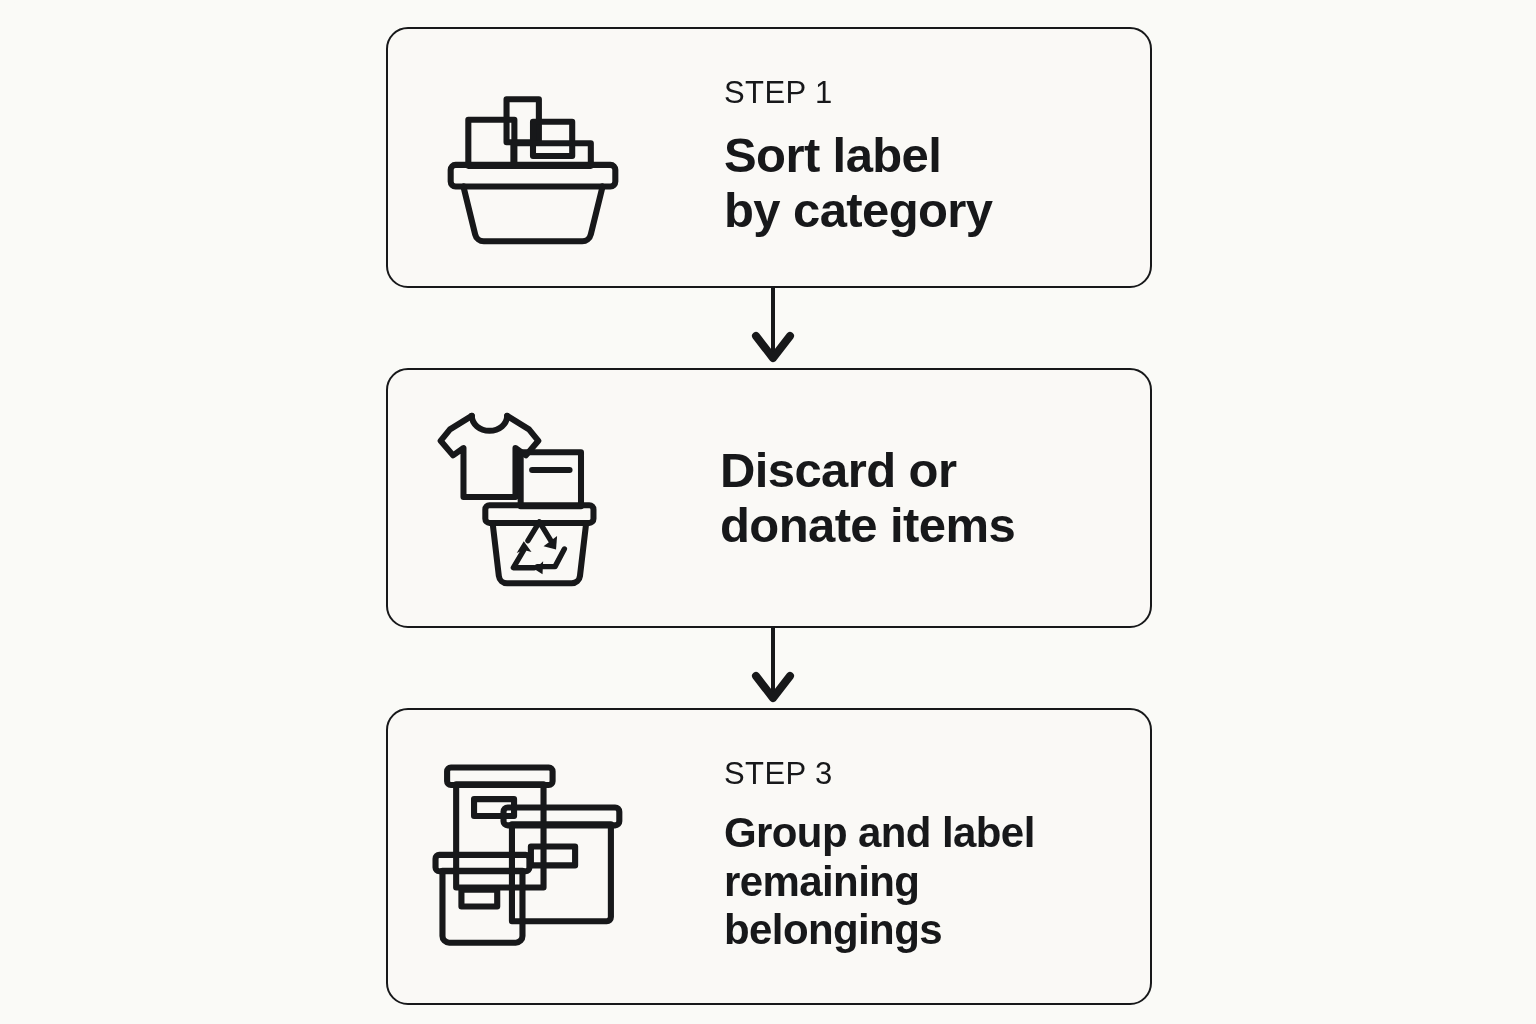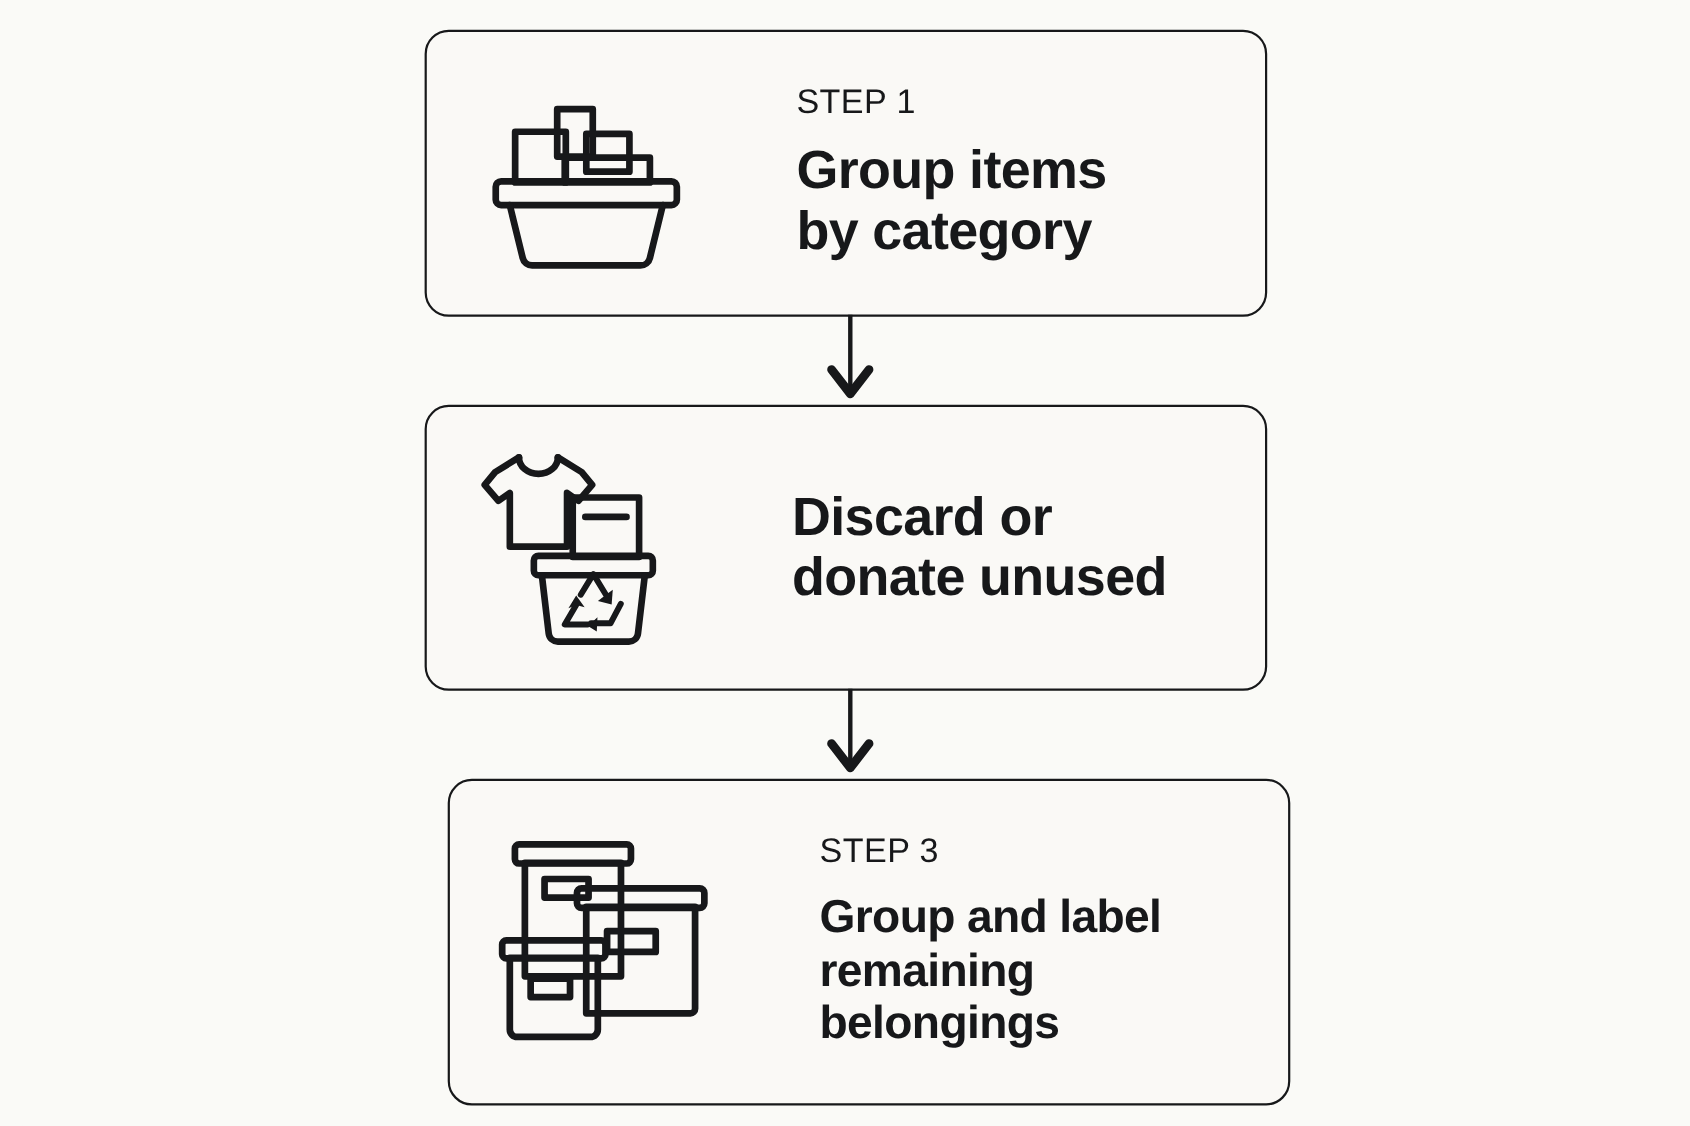--- a/index.html
+++ b/index.html
@@ -27,21 +27,21 @@
     box-sizing: border-box;
     border: 2.5px solid #17181a;
     border-radius: 22px;
     background: #faf9f6;
     display: flex;
     flex-direction: row;
     align-items: center;
   }
   #card-1 { top: 27px;  height: 261px; }
   #card-2 { top: 368px; height: 260px; }
-  #card-3 { top: 708px; height: 297px; margin-left: 21px; }
+  #card-3 { top: 708px; height: 297px; }
 
   .card-icon {
     width: 270px;
     flex: 0 0 270px;
     display: flex;
     align-items: center;
     justify-content: center;
   }
   #card-1 .card-icon { padding-left: 10px; }
   #card-2 .card-icon { padding-left: 6px; }
@@ -99,21 +99,21 @@
 
         <path d="M40 42.5 H79.5 V54 H40 Z"></path>
 
         <path d="M10.5 53.5 H89.5 A2.5 2.5 0 0 1 92 56 V62 A2.5 2.5 0 0 1 89.5 64.5 H10.5 A2.5 2.5 0 0 1 8 62 V56 A2.5 2.5 0 0 1 10.5 53.5 Z"></path>
 
         <path d="M14.5 64.5 L20.5 89 A4.5 4.5 0 0 0 25 92.5 H75 A4.5 4.5 0 0 0 79.5 89 L85.5 64.5"></path>
       </svg>
     </div>
     <div class="card-text">
       <div class="step-eyebrow">STEP 1</div>
-      <div class="step-title">Group items
+      <div class="step-title">Sort label
 by category</div>
     </div>
   </div>
 
   <div class="connector" id="connector-1">
     <svg width="70" height="84" viewBox="0 0 70 84" fill="none" stroke="#17181a" stroke-width="4" stroke-linecap="butt" stroke-linejoin="miter">
       <path d="M35 0 V70"></path>
       <path d="M18 50 L35 72 L52 50" stroke-width="8" stroke-linecap="round" stroke-linejoin="round"></path>
     </svg>
   </div>
@@ -137,21 +137,21 @@
           <path d="M60.5 70.5 L63.5 68.3 L63 74.8 L57 73.2 Z" fill="#17181a" stroke="none"></path>
           <path d="M47.5 75 L42.5 83.5 H52.5"></path>
           <path d="M47.5 75 L44.1 76.4 L47.5 70.8 L51.2 76 Z" fill="#17181a" stroke="none"></path>
           <path d="M67 74.5 L62.5 83 H54"></path>
           <path d="M54 83 L56.8 80.4 L56.5 86.6 L51.2 83.3 Z" fill="#17181a" stroke="none"></path>
         </g>
       </svg>
     </div>
     <div class="card-text">
       <div class="step-title">Discard or
-donate unused</div>
+donate items</div>
     </div>
   </div>
 
   <div class="connector" id="connector-2">
     <svg width="70" height="84" viewBox="0 0 70 84" fill="none" stroke="#17181a" stroke-width="4" stroke-linecap="butt" stroke-linejoin="miter">
       <path d="M35 0 V70"></path>
       <path d="M18 50 L35 72 L52 50" stroke-width="8" stroke-linecap="round" stroke-linejoin="round"></path>
     </svg>
   </div>
 

